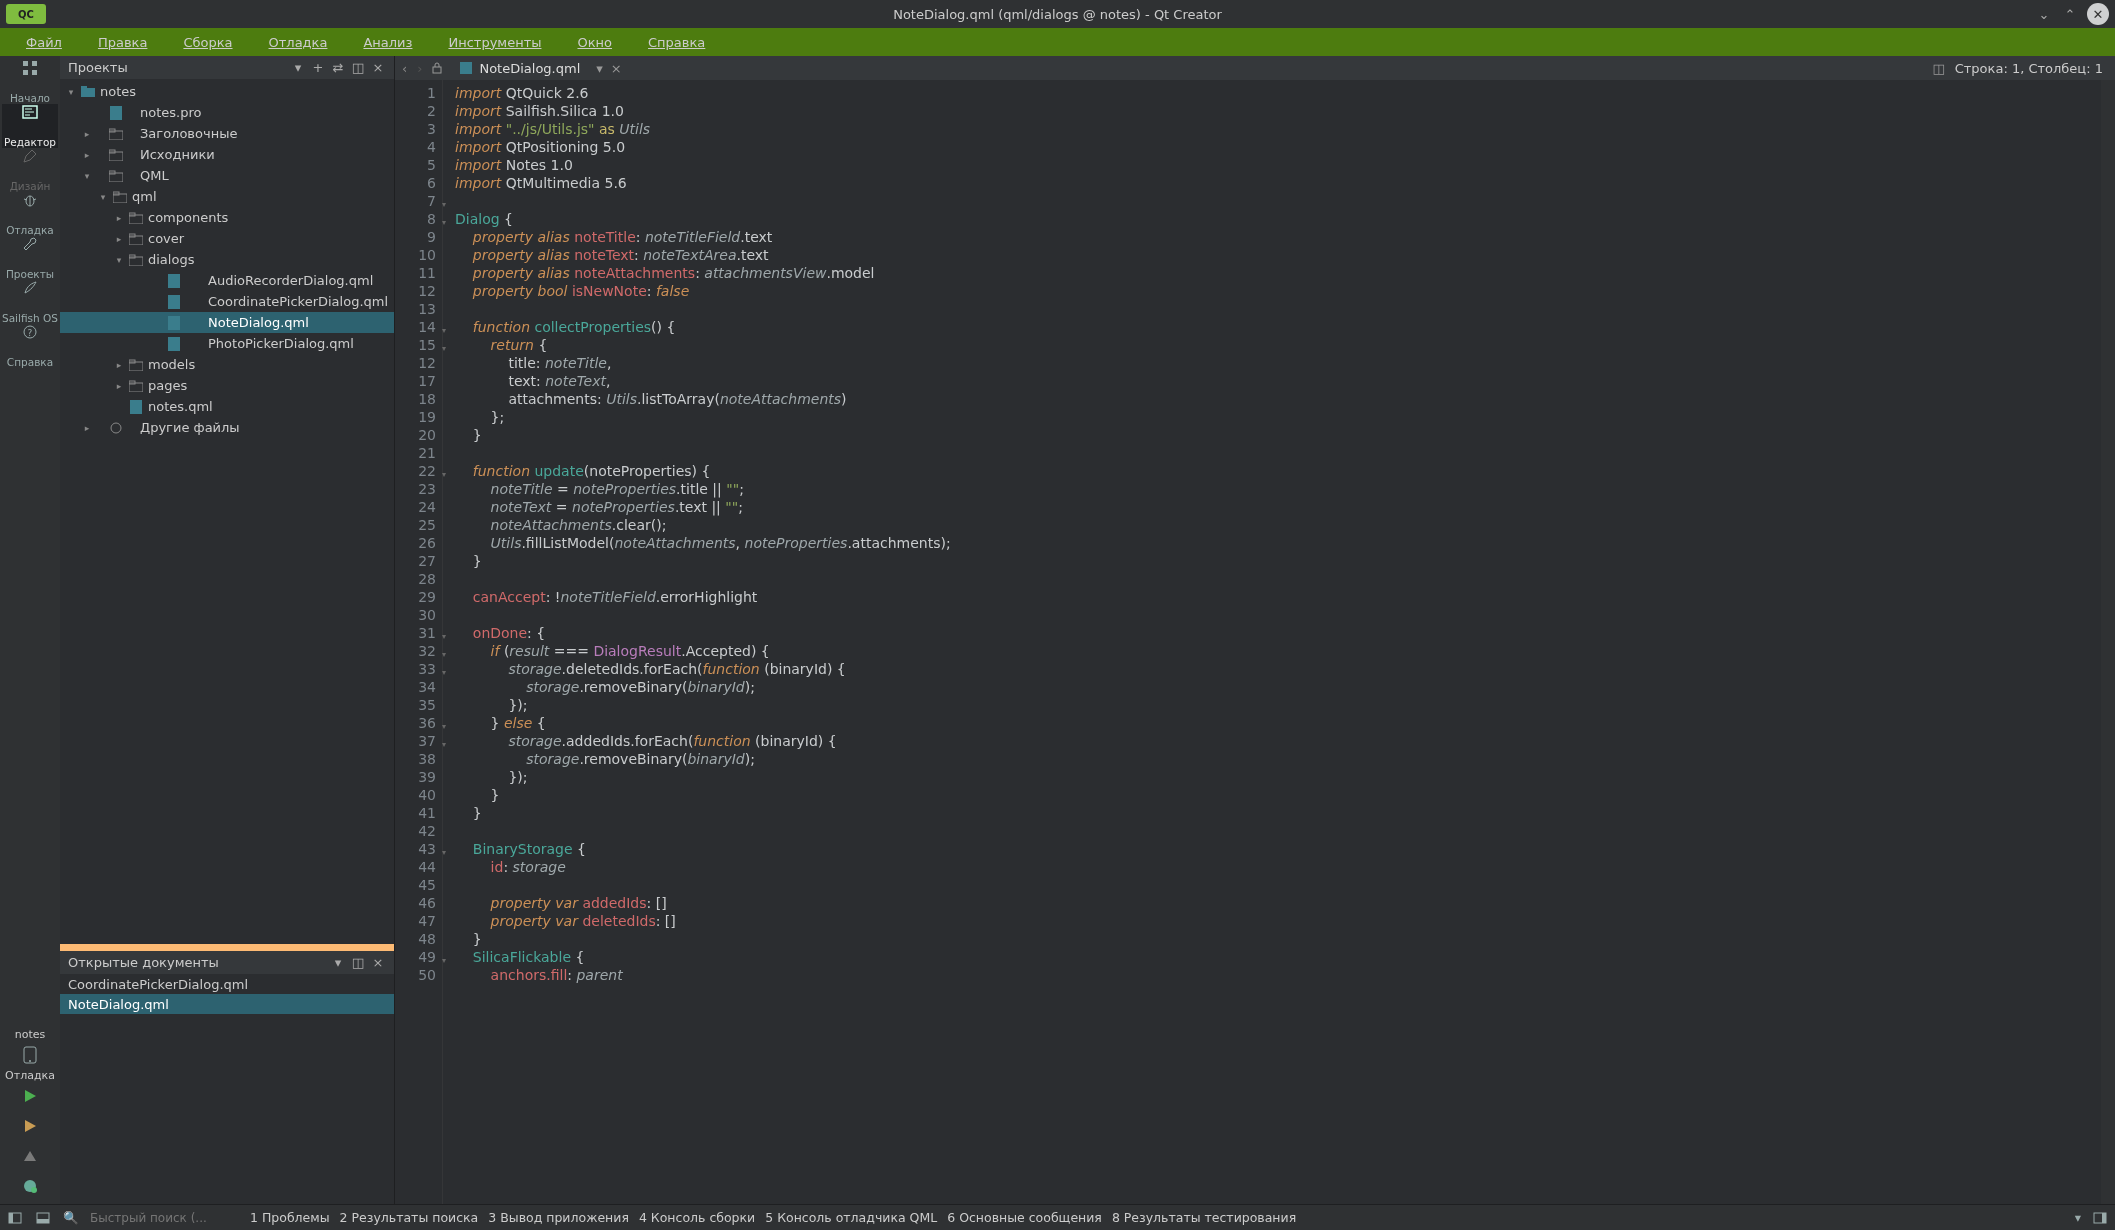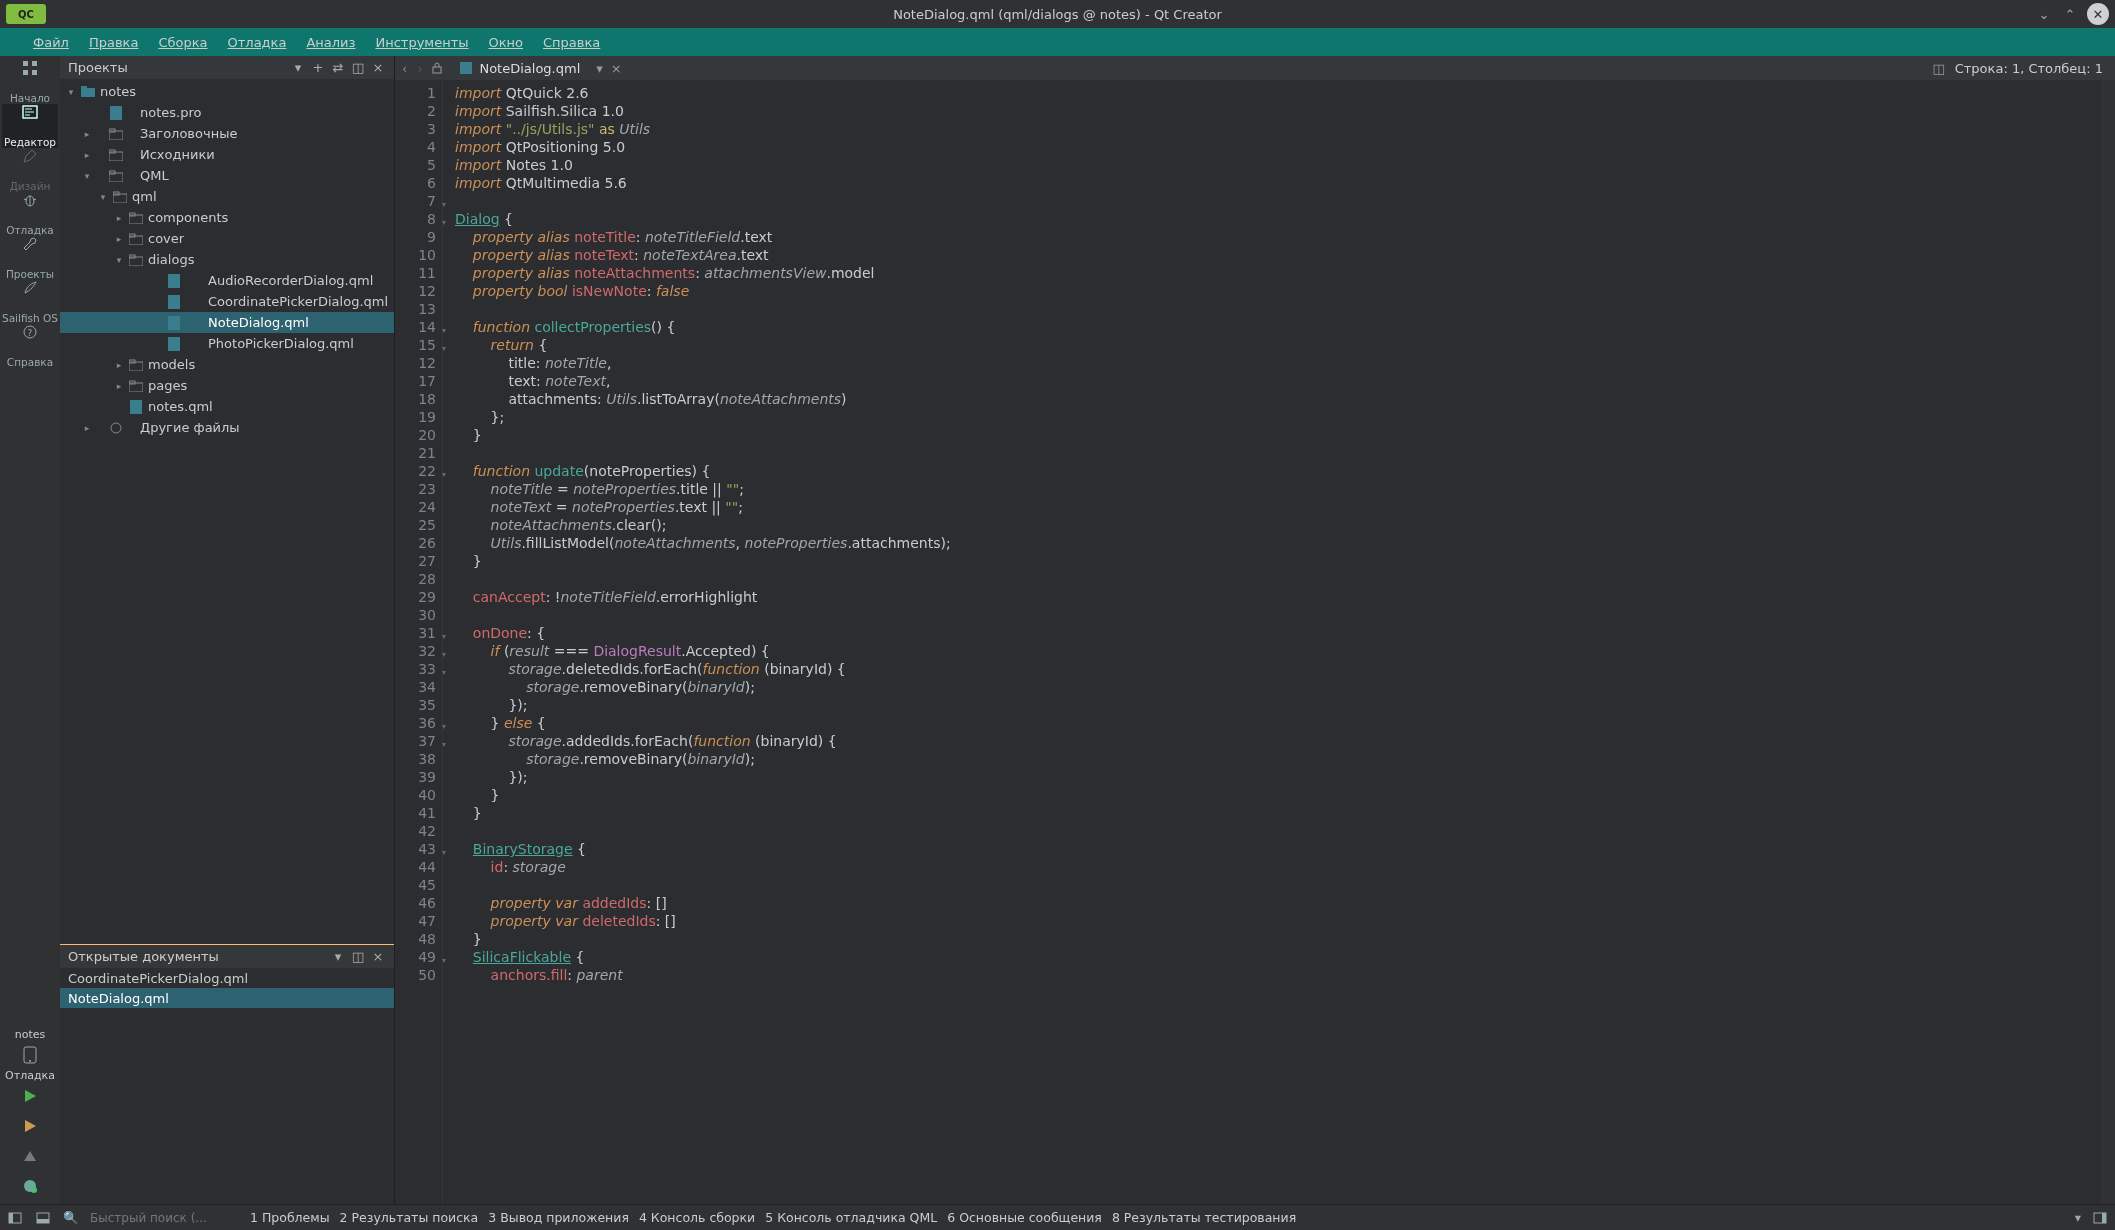--- a/index.html
+++ b/index.html
@@ -8,21 +8,21 @@
 
 
 .titlebar { height: 28px; background: #2f3133; display: flex; align-items: center; padding: 0 6px; position: relative; }
 .titlebar .app-icon { width: 40px; height: 20px; background: #7fbc3f; border-radius: 3px; display: flex; align-items: center; justify-content: center; font-size: 10px; font-weight: bold; color: #222; }
 .titlebar .title { position: absolute; left: 50%; transform: translateX(-50%); color: #ccc; font-size: 13px; }
 .titlebar .win-controls { margin-left: auto; display: flex; gap: 8px; align-items: center; }
 .titlebar .win-btn { width: 18px; height: 18px; display: flex; align-items: center; justify-content: center; color: #aaa; cursor: pointer; }
 .titlebar .win-close { width: 22px; height: 22px; border-radius: 50%; background: #cfd0d1; color: #333; }
 
 
-.menubar { height: 28px; background: #0f766e; display: flex; align-items: center; padding: 0 23px; gap: 0; }
+.menubar { height: 28px; background: #4d7c0f; display: flex; align-items: center; padding: 0 16px; gap: 16px; }
 .menubar .menu-item { padding: 3px 10px; color: #ccc; cursor: pointer; }
 .menubar .menu-item u { text-decoration: underline; }
 
 
 .main-row { flex: 1; display: flex; min-height: 0; }
 
 
 .modebar { width: 60px; background: #2f3133; display: flex; flex-direction: column; align-items: center; padding-top: 4px; }
 .modebar .mode-btn { width: 56px; height: 44px; display: flex; flex-direction: column; align-items: center; justify-content: center; gap: 16px; color: #9aa; cursor: pointer; font-size: 10.5px; }
 .modebar .mode-btn.active { background: #202225; color: #eee; }
@@ -45,42 +45,42 @@
 .tree-row.selected { background: #2d6270; color: #fff; }
 .tree-row .arrow { width: 10px; text-align: center; color: #888; font-size: 9px; }
 .tree-row .ficon { width: 16px; height: 14px; display: inline-flex; align-items: center; justify-content: center; }
 .tree-row .label { font-size: 13px; }
 .indent-0 { padding-left: 6px; }
 .indent-1 { padding-left: 22px; gap: 16px; }
 .indent-2 { padding-left: 38px; }
 .indent-3 { padding-left: 54px; }
 .indent-4 { padding-left: 70px; gap: 26px; }
 
-.opendocs { border-top: 1px solid #fdba74; display: flex; flex-direction: column; height: 260px; }
+.opendocs { border-top: 7px solid #fdba74; display: flex; flex-direction: column; height: 260px; }
 .opendocs .list { flex: 1; overflow: auto; }
 .opendocs .doc-row { height: 20px; display: flex; align-items: center; padding: 0 8px; cursor: pointer; color: #ccc; }
 .opendocs .doc-row.selected { background: #2d6270; color: #fff; }
 
 
 .editor-area { flex: 1; display: flex; flex-direction: column; min-width: 0; }
 .editor-tabbar { height: 24px; background: #35383b; display: flex; align-items: center; padding: 0 4px; gap: 4px; }
 .editor-tabbar .nav-arrow { color: #888; cursor: pointer; padding: 0 3px; }
 .editor-tabbar .tab { display: flex; align-items: center; gap: 6px; padding: 2px 10px; color: #ddd; }
 .editor-tabbar .right { margin-left: auto; display: flex; align-items: center; gap: 8px; color: #ccc; font-size: 13px; padding-right: 8px;}
 .editor-tabbar .small-icon { color:#999; cursor:pointer; padding:0 2px; }
 
 .editor-body { flex: 1; display: flex; background: #2b2d30; overflow: hidden; font-family: "DejaVu Sans Mono", Consolas, monospace; font-size: 14px; }
 .gutter { width: 48px; background: #2b2d30; color: #7d858c; text-align: right; padding: 4px 6px 4px 0; border-right: 1px solid #353638; user-select: none; }
 .gutter .ln { height: 18px; line-height: 18px; position: relative; }
 .gutter .ln .fold { position: absolute; right: -10px; top: 4px; width: 8px; height: 8px; color: #666; font-size: 8px; }
 .code { flex: 1; padding: 4px 0 4px 12px; white-space: pre; color: #c9ccce; overflow: auto; }
 .code .line { height: 18px; line-height: 18px; }
 
 .kw   { color: #cc9057; font-style: italic; }      
-.type { color: #4aa89a; text-decoration: underline; }                           
+.type { color: #4aa89a; }                           
 .fn   { color: #4aa89a; }                           
 .name { color: #d06a6a; }                           
 .ident{ color: #9fa8ab; font-style: italic; }
 .str  { color: #8fa85b; }
 .bool { color: #cc9057; font-style: italic; }
 .yel  { color: #c8b96a; }                           
 .mag  { color: #b97dbb; }                           
 
 
 .scrollstrip { width: 14px; background: #2f3133; }

